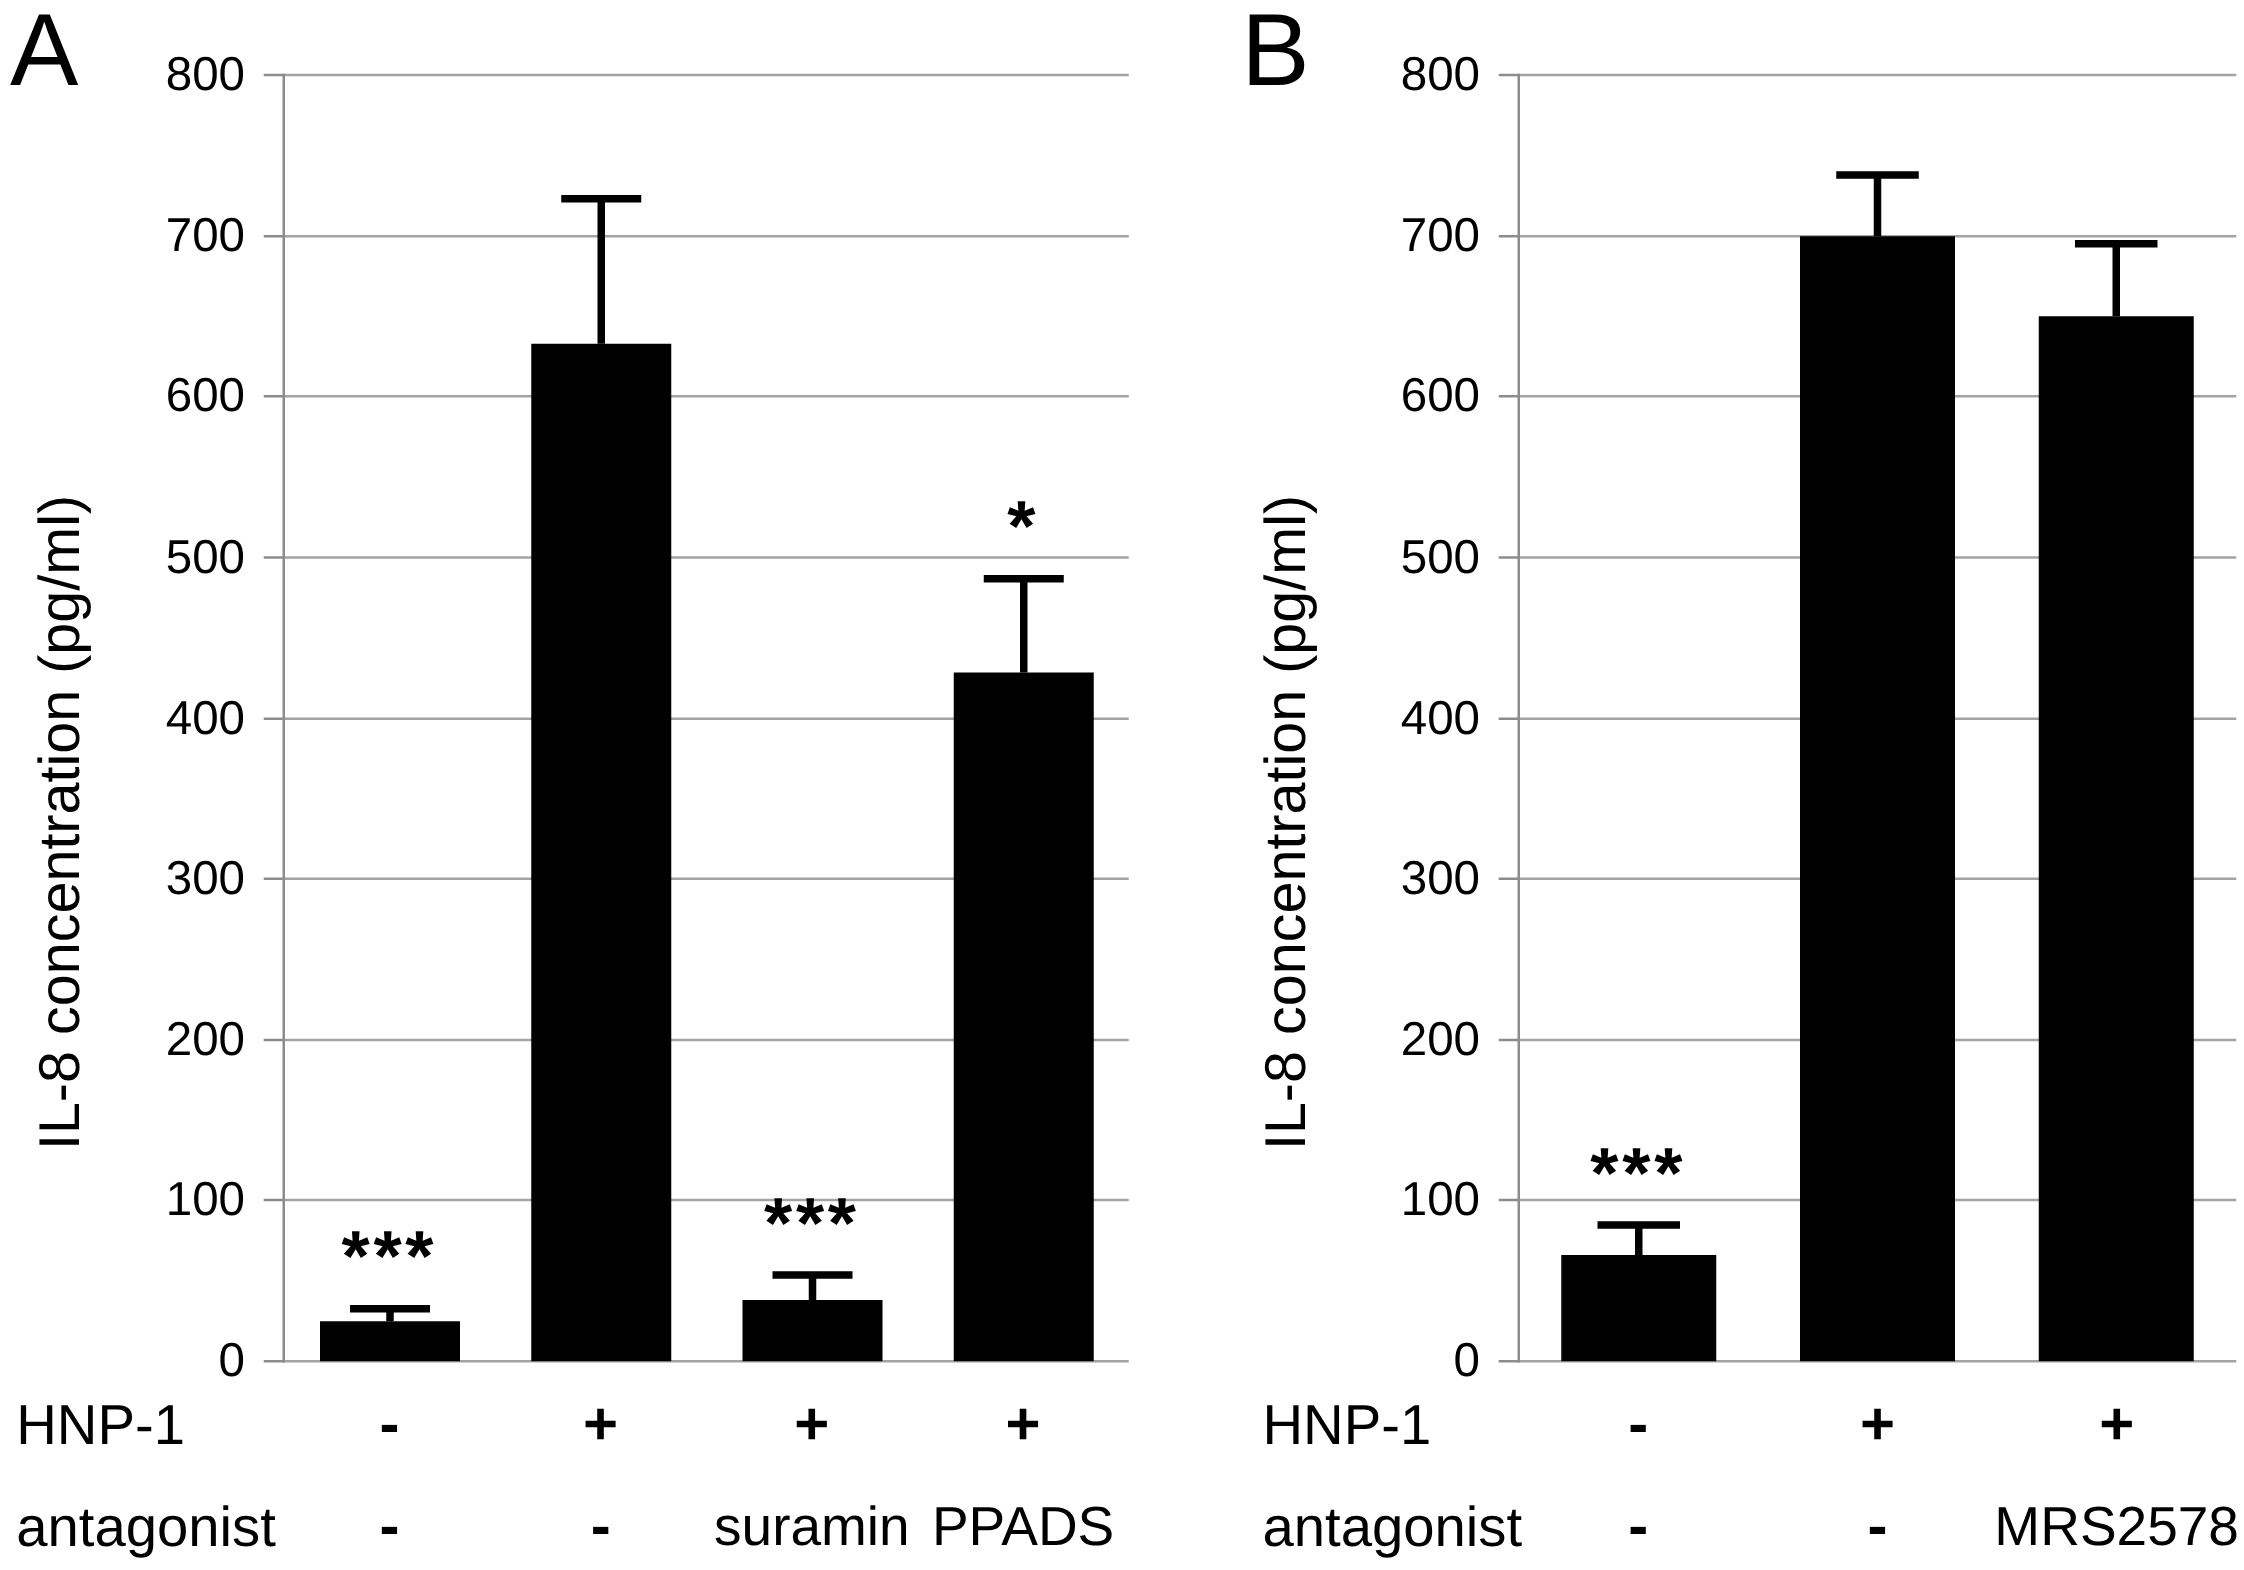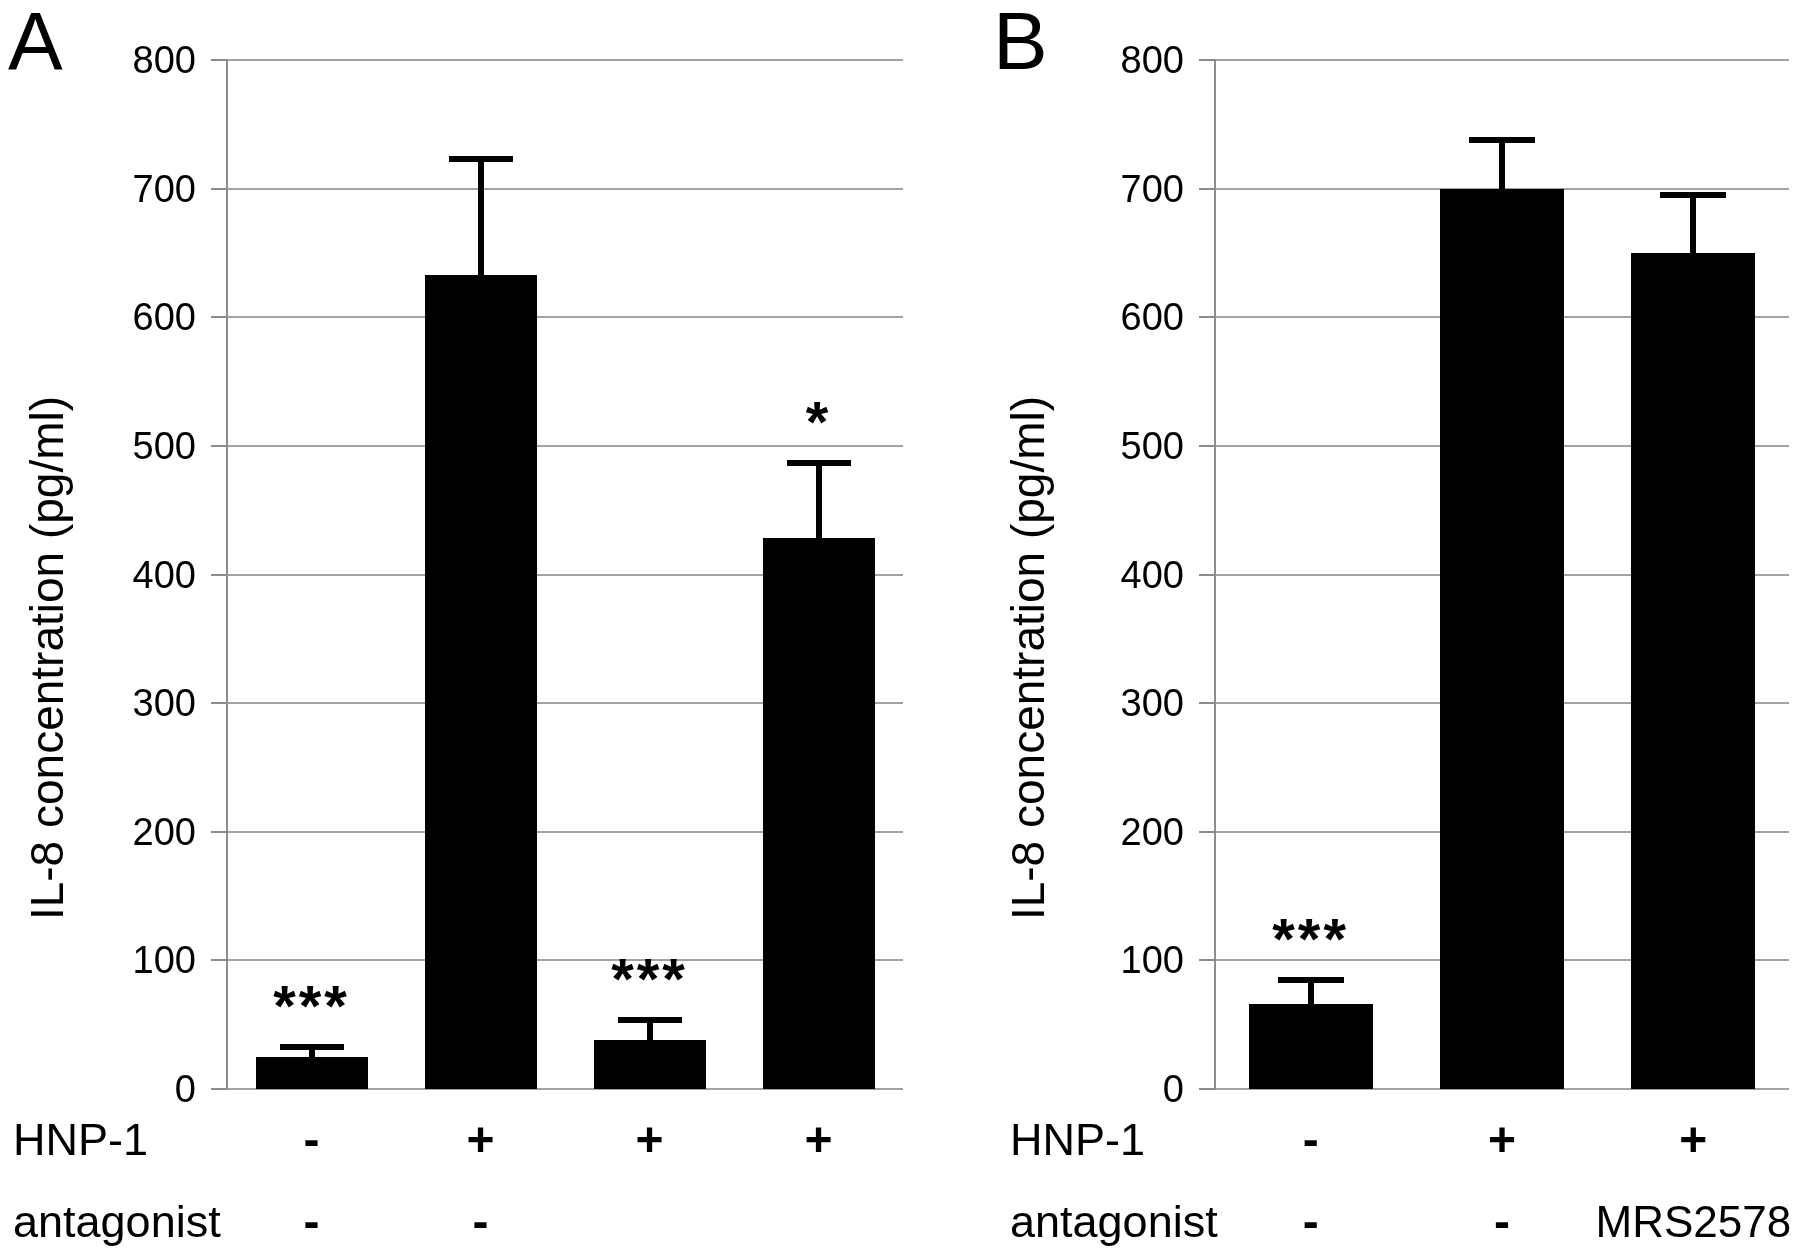--- a/index.html
+++ b/index.html
@@ -84,20 +84,22 @@
         <div class="err-cap" style="left: 786.5px; top: 459.596px; width: 64px;"></div>
         <div class="sig" style="left: 668.5px; width: 300px; top: 392.596px;">*</div>
         <div class="row-header" style="left: 13px; top: 1110px;">HNP-1</div>
         <div class="x-val sym" style="left: 151.5px; width: 320px; top: 1110px;">-</div>
         <div class="x-val sym" style="left: 320.5px; width: 320px; top: 1110px;">+</div>
         <div class="x-val sym" style="left: 489.5px; width: 320px; top: 1110px;">+</div>
         <div class="x-val sym" style="left: 658.5px; width: 320px; top: 1110px;">+</div>
         <div class="row-header" style="left: 13px; top: 1192px;">antagonist</div>
         <div class="x-val sym" style="left: 151.5px; width: 320px; top: 1192px;">-</div>
         <div class="x-val sym" style="left: 320.5px; width: 320px; top: 1192px;">-</div>
+        <div class="x-val name" style="left: 489.5px; width: 320px; top: 1192px;">suramin</div>
+        <div class="x-val name" style="left: 658.5px; width: 320px; top: 1192px;">PPADS</div>
       </div>
   </section>
 
   <section class="panel">
     <div class="panel-letter pb">B</div>
     <div class="y-title pb">IL-8 concentration (pg/ml)</div>
     <div class="plot">
         <div class="gridline" style="left: 1215px; width: 574px; top: 1088px; background: rgb(163, 163, 163);"></div>
         <div class="tickmark" style="left: 1199px; width: 16px; top: 1088px; background: rgb(140, 140, 140);"></div>
         <div class="tick-label" style="left: 984px; top: 1067px;">0</div>

